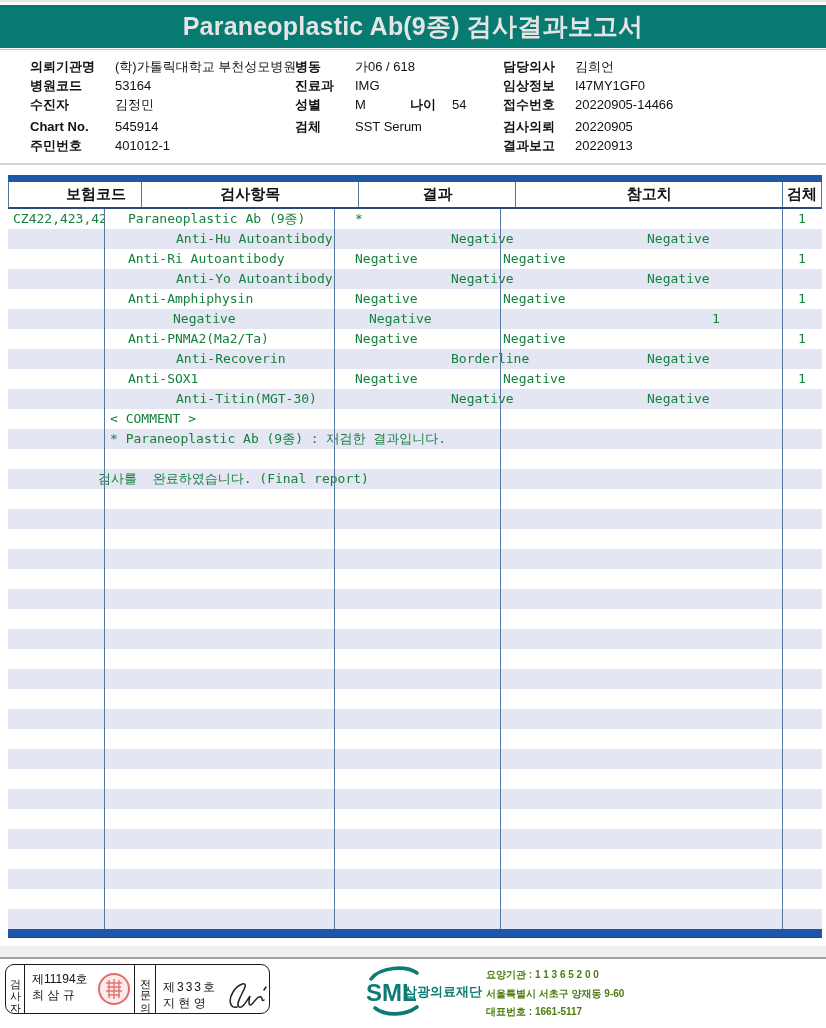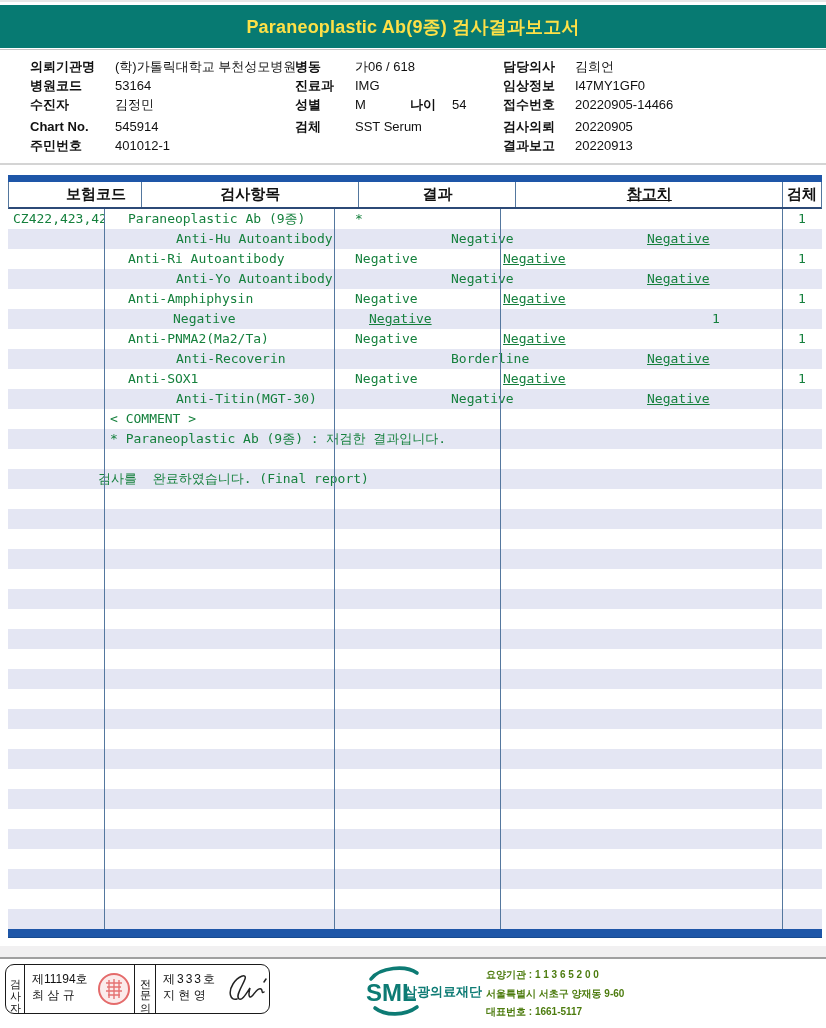--- a/index.html
+++ b/index.html
@@ -3,21 +3,21 @@
 <meta charset="utf-8">
 <style>
   html,body{margin:0;padding:0;background:#fff;}
   body{width:826px;height:1028px;position:relative;overflow:hidden;
        font-family:"Liberation Sans",sans-serif;color:#111;}
 
   
   .top-line{position:absolute;left:0;top:0;width:826px;height:2px;background:#e7e7e7;}
   .banner{position:absolute;left:0;top:5px;width:826px;height:43px;background:#077a72;
           display:flex;align-items:center;justify-content:center;}
-  .banner span{color:#fde047;font-size:18px;font-weight:bold;letter-spacing:0.2px;}
+  .banner span{color:#e5e5e5;font-size:25px;font-weight:bold;letter-spacing:0.2px;}
   .banner-underline{position:absolute;left:0;top:49px;width:826px;height:1px;background:#c4c4c4;}
   .info-sep{position:absolute;left:0;top:163px;width:826px;height:2px;background:#d4d4d4;}
 
   
   .info-group{position:absolute;top:57px;}
   .g1{left:30px;width:265px;}
   .g2{left:295px;width:205px;}
   .g3{left:503px;width:310px;}
   .i-row{display:flex;height:19px;align-items:center;}
   .i-row:nth-child(4){margin-top:3px;}
@@ -31,21 +31,21 @@
   
   .rtable{position:absolute;left:8px;top:175px;width:814px;}
   .bar{height:7px;background:#1e56a8;}
   .bar-bottom{height:8px;background:#1e56a8;border-bottom:1px solid #174a8f;}
   .thead{display:flex;height:27px;border-bottom:2px solid #2c4a77;
          border-left:1px solid #54779e;border-right:1px solid #54779e;box-sizing:border-box;padding-left:42px;}
   .hc{display:flex;align-items:center;justify-content:center;font-weight:bold;font-size:15px;
       box-sizing:border-box;overflow:hidden;white-space:nowrap;}
   .thead .hc{border-right:1px solid #54779e;}
   .thead .hc:last-child{border-right:none;}
-  .c0{width:96px;}.c1{width:230px;}.c2{width:166px;}.c3{width:282px;text-decoration:underline;}.c4{width:40px;}
+  .c0{width:96px;}.c1{width:230px;}.c2{width:166px;}.c3{width:282px;}.c4{width:40px;}
   .tbody{position:relative;height:720px;}
   .trow{height:20px;line-height:20px;display:flex;font-family:"DejaVu Sans Mono",monospace;
         font-size:13px;color:#15803d;}
   .trow.stripe{background:#e4e6f3;gap:48px;}
   .tcell{overflow:hidden;white-space:nowrap;box-sizing:border-box;flex:none;}
   .tcell.c0{padding-left:5px;}
   .tcell.c1{padding-left:24px;}
   .tcell.c2{padding-left:21px;}
   .tcell.c3{padding-left:3px;}
   .tcell.c4{text-align:center;}
@@ -59,21 +59,21 @@
   .foot-sep{position:absolute;left:0;top:957px;width:826px;height:2px;background:#a0a0a0;}
 
   .cert-box{position:absolute;left:5px;top:964px;width:265px;height:50px;border:1px solid #1a1a1a;
             border-radius:9px;display:flex;overflow:hidden;box-sizing:border-box;background:#fff;}
   .v-cell{flex:none;display:flex;align-items:center;justify-content:center;border-right:1px solid #1a1a1a;}
   .v-cell.w1{width:18px;}
   .v-cell.w2{width:20px;}
   .v-role{writing-mode:vertical-rl;text-orientation:upright;font-size:11px;line-height:1;letter-spacing:1px;}
   .cert-cell{flex:none;position:relative;padding:6px 0 0 7px;box-sizing:border-box;}
   .cert-cell.first{width:110px;border-right:1px solid #1a1a1a;}
-  .cert-cell.second{width:115px;}
+  .cert-cell.second{width:115px;margin-top:8px;}
   .cert-line{font-size:12px;line-height:16px;white-space:nowrap;}
   .ls2{letter-spacing:2px;}
   .stamp{position:absolute;right:3px;top:7px;}
   .sign{position:absolute;right:2px;top:3px;}
 
   .sml{position:absolute;left:364px;top:964px;display:flex;align-items:center;}
   .org{position:absolute;left:404px;top:983px;font-size:13px;font-weight:bold;color:#0d7b74;white-space:nowrap;}
   .contact{position:absolute;left:486px;top:966px;}
   .contact div{font-size:10px;font-weight:600;line-height:18.5px;white-space:nowrap;color:#4d7c0f;}
 </style>

